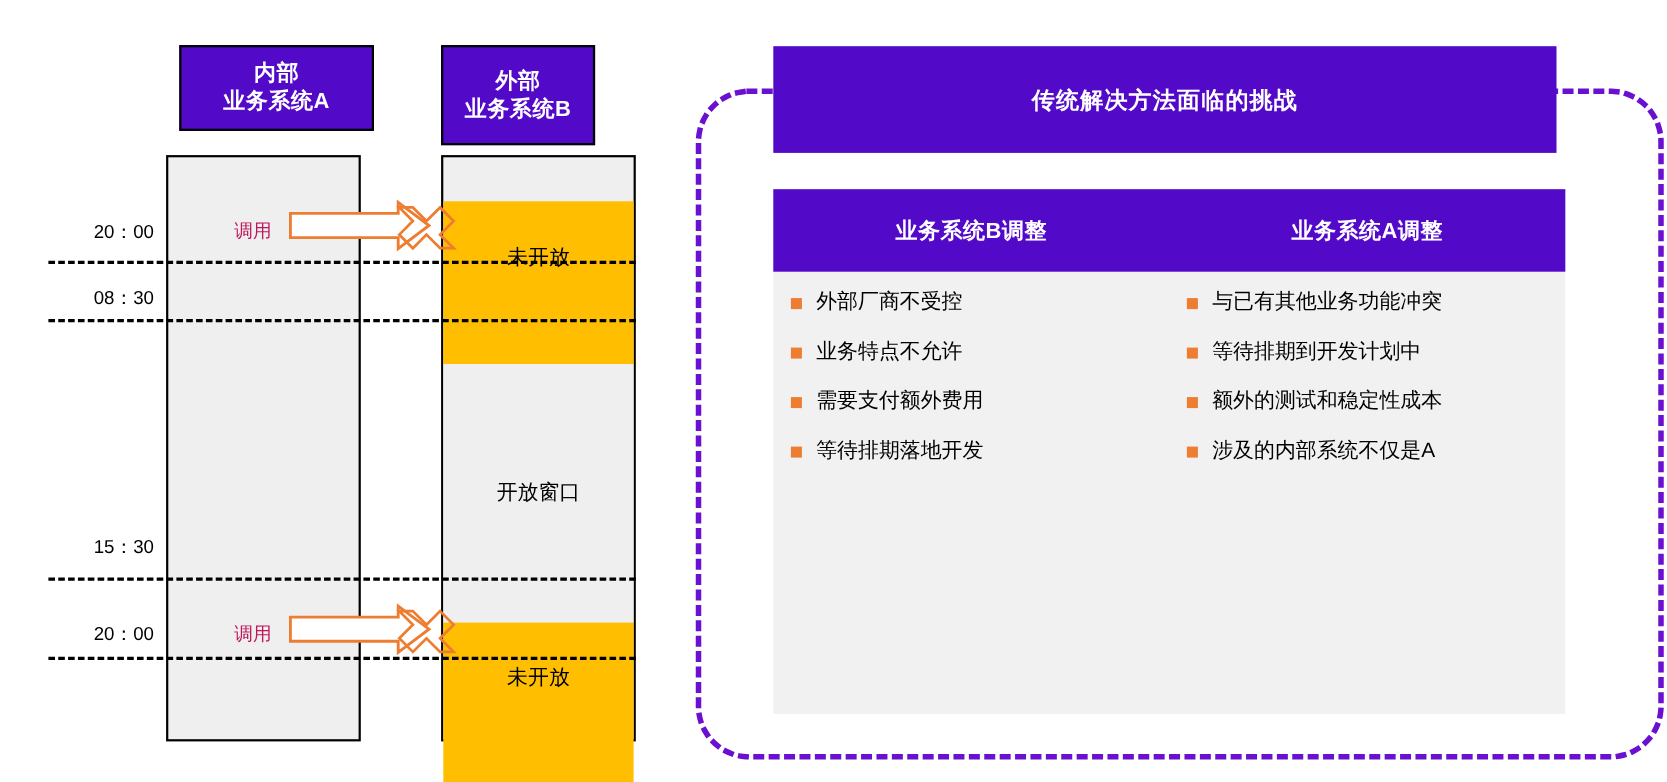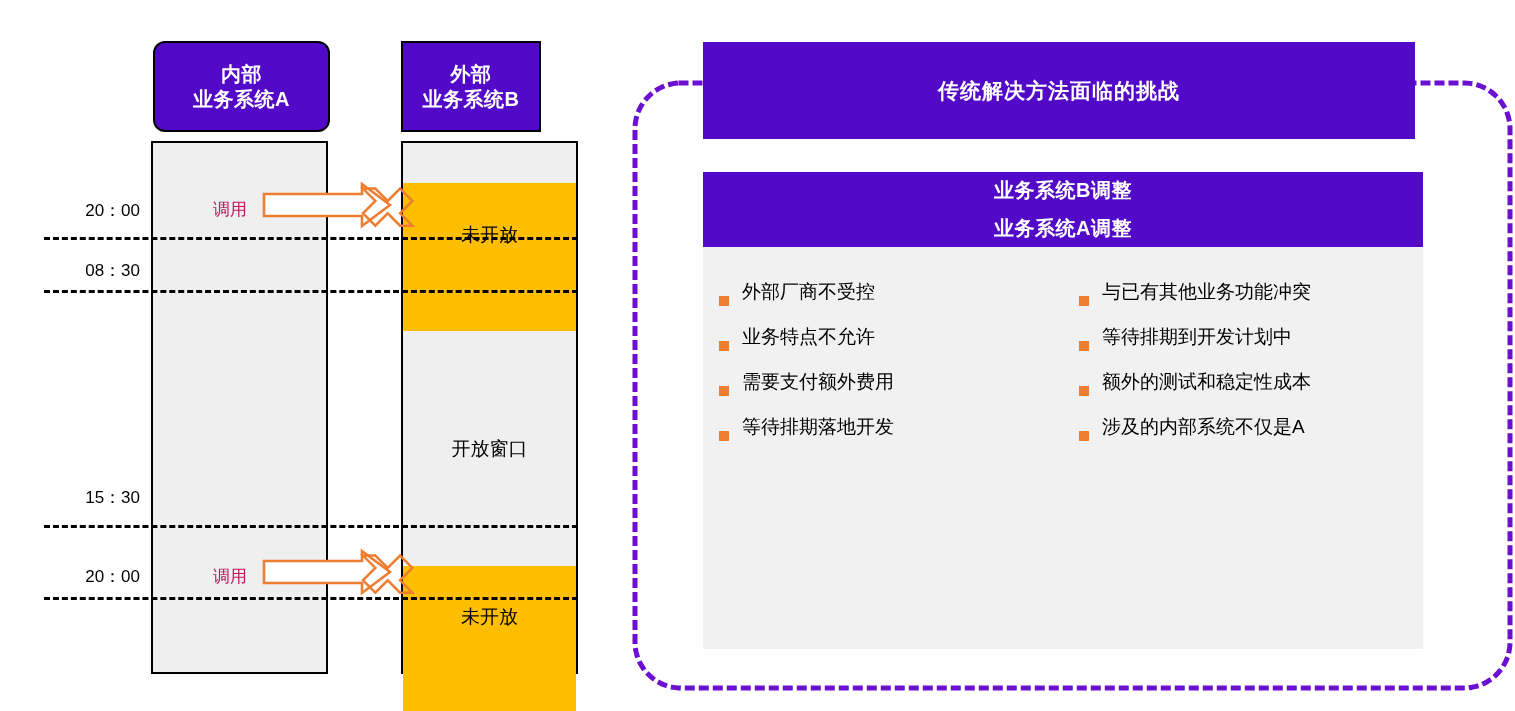--- a/index.html
+++ b/index.html
@@ -27,21 +27,21 @@
     font-weight: bold;
     font-size: 20px;
     line-height: 25px;
     text-align: center;
     display: flex;
     flex-direction: column;
     align-items: center;
     justify-content: center;
     letter-spacing: .5px;
   }
-  #col-a-header { left: 153px; top: 41px; width: 177px; height: 91px; border-radius: 12px; }
+  #col-a-header { left: 163px; top: 41px; width: 177px; height: 78px; }
   #col-b-header { left: 401px; top: 41px; width: 140px; height: 91px; }
 
   .col-body {
     position: absolute;
     border: 2px solid #000000;
     box-sizing: border-box;
     background: #efefef;
   }
   #col-a-body { left: 151px; top: 141px; width: 177px; height: 533px; }
   #col-b-body { left: 401px; top: 141px; width: 177px; height: 533px; }
@@ -109,39 +109,38 @@
     position: absolute;
     left: 83px; top: 172px;
     width: 720px; height: 477px;
     background: #f1f1f1;
   }
 
   #challenge-head-row {
     display: flex;
     height: 75px;
     background: #5209C8;
-    flex-direction: column;
   }
   .challenge-head-cell {
     flex: 1;
     color: #ffffff;
     font-size: 20px;
     font-weight: bold;
     display: flex;
     align-items: center;
     justify-content: center;
     letter-spacing: .5px;
   }
 
   #challenge-cols { display: flex; padding-top: 14px; }
   .challenge-col { flex: 1; padding-left: 16px; }
 
   .bullet-row {
     display: flex;
-    align-items: flex-end;
+    align-items: flex-start;
     height: 45px;
   }
   .bullet-mark {
     width: 10px; height: 10px;
     background: #ED7D31;
     margin-top: 10px;
     margin-right: 13px;
     flex: none;
   }
   .bullet-text {

